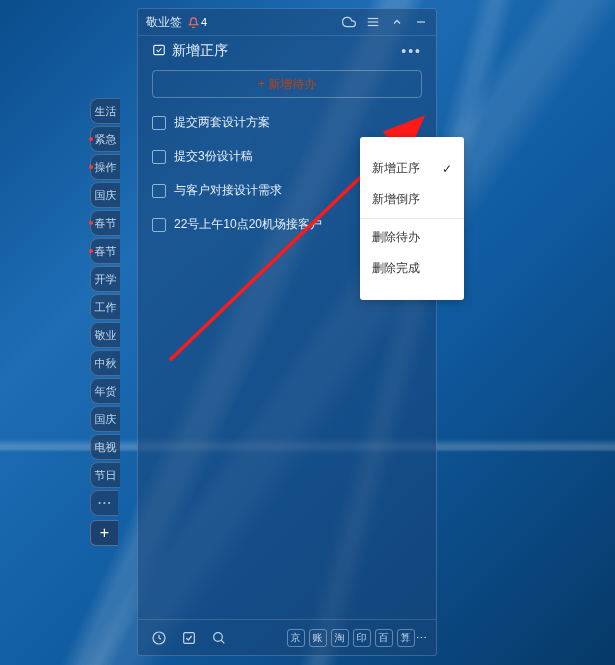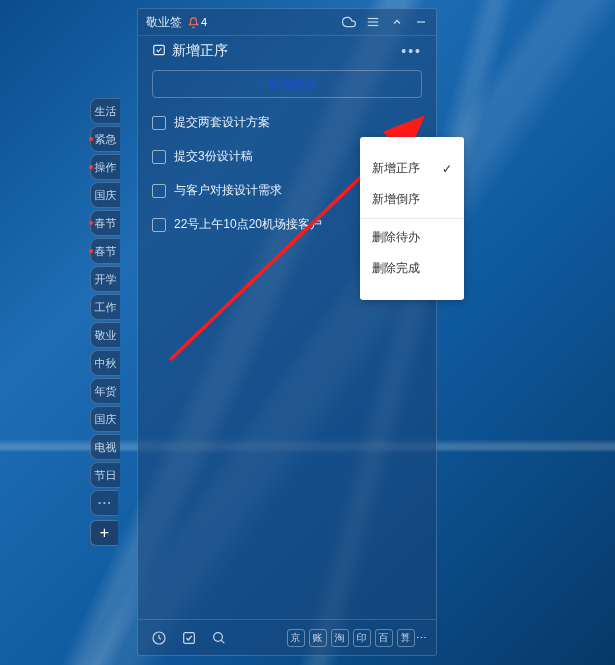--- a/index.html
+++ b/index.html
@@ -161,21 +161,21 @@
       margin-left:auto; cursor:pointer;
       letter-spacing:2px; color:#c5d5e8;
     }
     
     .add-todo {
       margin: 4px 14px 8px;
       border:1px solid rgba(255,255,255,0.28);
       border-radius:4px;
       height:28px;
       display:flex; align-items:center; justify-content:center;
-      color:#1d4ed8; font-size:12px;
+      color:#c2410c; font-size:12px;
       cursor:pointer;
     }
     
     .todo-list { padding: 0 14px; display:flex; flex-direction:column; }
     .todo-item {
       display:flex; align-items:center; gap:8px;
       padding:8px 0;
       color:#e8f0f9; font-size:12px;
       border-bottom:1px solid rgba(255,255,255,0);
     }

